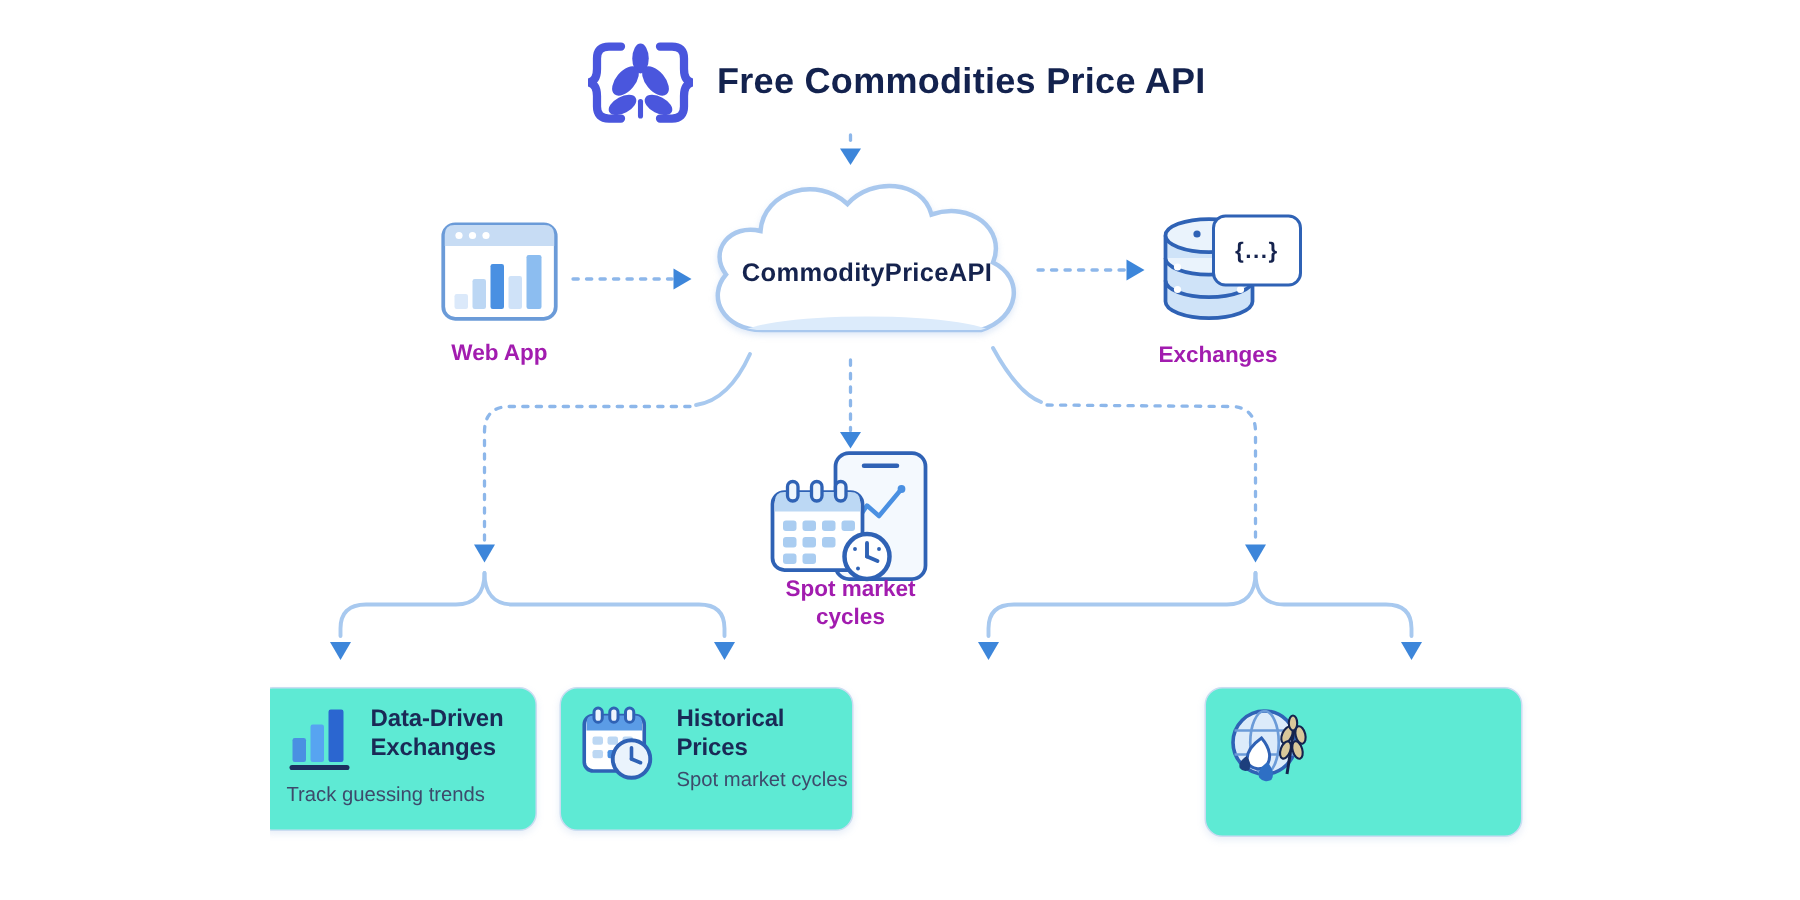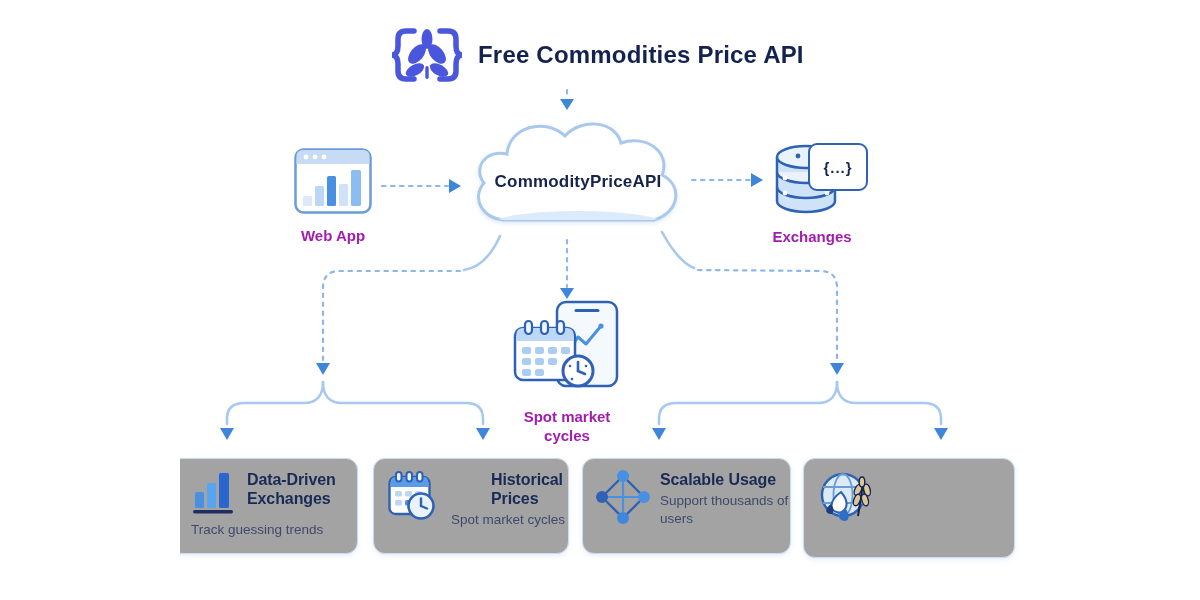--- a/index.html
+++ b/index.html
@@ -16,21 +16,21 @@
   .cloud-wrap{width:220px;height:122px;}
   .cloud-wrap svg{filter:drop-shadow(0 2px 2px rgba(140,175,225,.28));}
   .cloud-label{position:absolute;left:0;top:60px;width:220px;text-align:center;
     font-size:17px;font-weight:800;color:#15234e;letter-spacing:.2px;}
   
   .node-label{font-size:15px;font-weight:700;color:#a21caf;text-align:center;line-height:19px;}
   .code-card{position:absolute;left:38px;top:3px;width:56px;height:44px;background:#fff;
     border:2.5px solid #2f62b5;border-radius:9px;display:flex;align-items:center;justify-content:center;
     font-size:15px;font-weight:700;color:#15234e;letter-spacing:1px;}
   
-  .card{position:absolute;top:458px;height:96px;background:#a3a3a3;border:1.5px solid #cbdcf1;
+  .card{position:absolute;top:458px;height:96px;background:#5eead4;border:1.5px solid #cbdcf1;
     border-radius:12px;box-sizing:border-box;box-shadow:0 2px 5px rgba(130,165,215,.18);z-index:2;}
   .card-inner{padding:11px 13px;}
   .card-row{display:flex;align-items:flex-start;}
   .card-title{font-size:16px;font-weight:800;color:#1a2a56;line-height:19px;letter-spacing:-.1px;}
   .card-sub{font-size:13.5px;color:#3d4a6b;line-height:18px;}
   .c1-title{margin-left:10px;width:100px;}
   .c1-sub{margin-top:7px;white-space:nowrap;}
   .col{margin-left:10px;}
   .col .card-sub{margin-top:3px;}
 </style>
@@ -160,21 +160,21 @@
         <rect x="10" y="69" width="9" height="7" rx="2"></rect>
           <rect x="23" y="69" width="9" height="7" rx="2"></rect>
       </g>
       <circle cx="66" cy="71" r="15" fill="#ffffff" stroke="#2f62b5" stroke-width="3"></circle>
       <line x1="66" y1="71" x2="66" y2="62" stroke="#2f62b5" stroke-width="2.6" stroke-linecap="round"></line>
       <line x1="66" y1="71" x2="73" y2="74" stroke="#2f62b5" stroke-width="2.6" stroke-linecap="round"></line>
       <circle cx="58" cy="66" r="1.3" fill="#2f62b5"></circle>
         <circle cx="74" cy="66" r="1.3" fill="#2f62b5"></circle>
         <circle cx="60" cy="79" r="1.3" fill="#2f62b5"></circle>
     </svg>
-    <div class="abs node-label" style="left:-15px;top:107px;width:140px;">
+    <div class="abs node-label" style="left:-15px;top:83px;width:140px;">
       <div>Spot market</div>
       <div>cycles</div>
     </div>
   </div>
 
   <div class="card" style="left:-10px;width:188px;">
     <div class="card-inner" style="padding-left:20px;">
       <div class="card-row">
         <span>
           <svg width="46" height="44" viewBox="0 0 46 44">
@@ -208,45 +208,26 @@
               <rect x="28" y="21" width="7" height="5.5" rx="1.5"></rect>
             <rect x="8" y="30" width="7" height="5.5" rx="1.5"></rect>
               <rect x="18" y="30" width="7" height="5.5" rx="1.5" fill="#4a90e2"></rect>
           </g>
           <circle cx="34" cy="36" r="12.5" fill="#eaf3fc" stroke="#2f62b5" stroke-width="2.6"></circle>
           <line x1="34" y1="36" x2="34" y2="28.5" stroke="#2f62b5" stroke-width="2.4" stroke-linecap="round"></line>
           <line x1="34" y1="36" x2="40" y2="38.5" stroke="#2f62b5" stroke-width="2.4" stroke-linecap="round"></line>
         </svg>
       </span>
       <div class="col">
-        <div class="card-title" style="width:92px;margin-left:40px;">Historical Prices</div>
+        <div class="card-title" style="width:92px;">Historical Prices</div>
         <div class="card-sub" style="white-space:nowrap;">Spot market cycles</div>
       </div>
     </div>
   </div>
 
-  <div class="card" style="left:402px;width:209px;">
-    <div class="card-inner card-row">
-      <span>
-        <svg width="54" height="54" viewBox="0 0 54 54">
-          <polygon points="27,6 48,27 27,48 6,27" fill="none" stroke="#2f62b5" stroke-width="2.4" stroke-linejoin="round"></polygon>
-          <line x1="27" y1="6" x2="27" y2="48" stroke="#4a90e2" stroke-width="2.2"></line>
-          <line x1="6" y1="27" x2="48" y2="27" stroke="#4a90e2" stroke-width="2.2"></line>
-          <circle cx="27" cy="6" r="6" fill="#4a90e2"></circle>
-          <circle cx="48" cy="27" r="6" fill="#4a90e2"></circle>
-          <circle cx="27" cy="48" r="6" fill="#3f86dc"></circle>
-          <circle cx="6" cy="27" r="6" fill="#2f62b5"></circle>
-        </svg>
-      </span>
-      <div class="col">
-        <div class="card-title" style="white-space:nowrap;">Scalable Usage</div>
-        <div class="card-sub" style="width:130px;">Support thousands of users</div>
-      </div>
-    </div>
-  </div>
 
   <div class="card" style="left:623px;width:212px;height:100px;">
     <div class="card-inner card-row">
       <span>
         <svg width="58" height="58" viewBox="0 0 58 58">
           <circle cx="26" cy="25" r="21" fill="#dcebfa" stroke="#2f62b5" stroke-width="2.4"></circle>
           <ellipse cx="26" cy="25" rx="9.5" ry="21" fill="none" stroke="#6b9bd8" stroke-width="1.8"></ellipse>
           <line x1="6" y1="17" x2="46" y2="17" stroke="#6b9bd8" stroke-width="1.8"></line>
           <line x1="6" y1="33" x2="46" y2="33" stroke="#6b9bd8" stroke-width="1.8"></line>
           <g>

